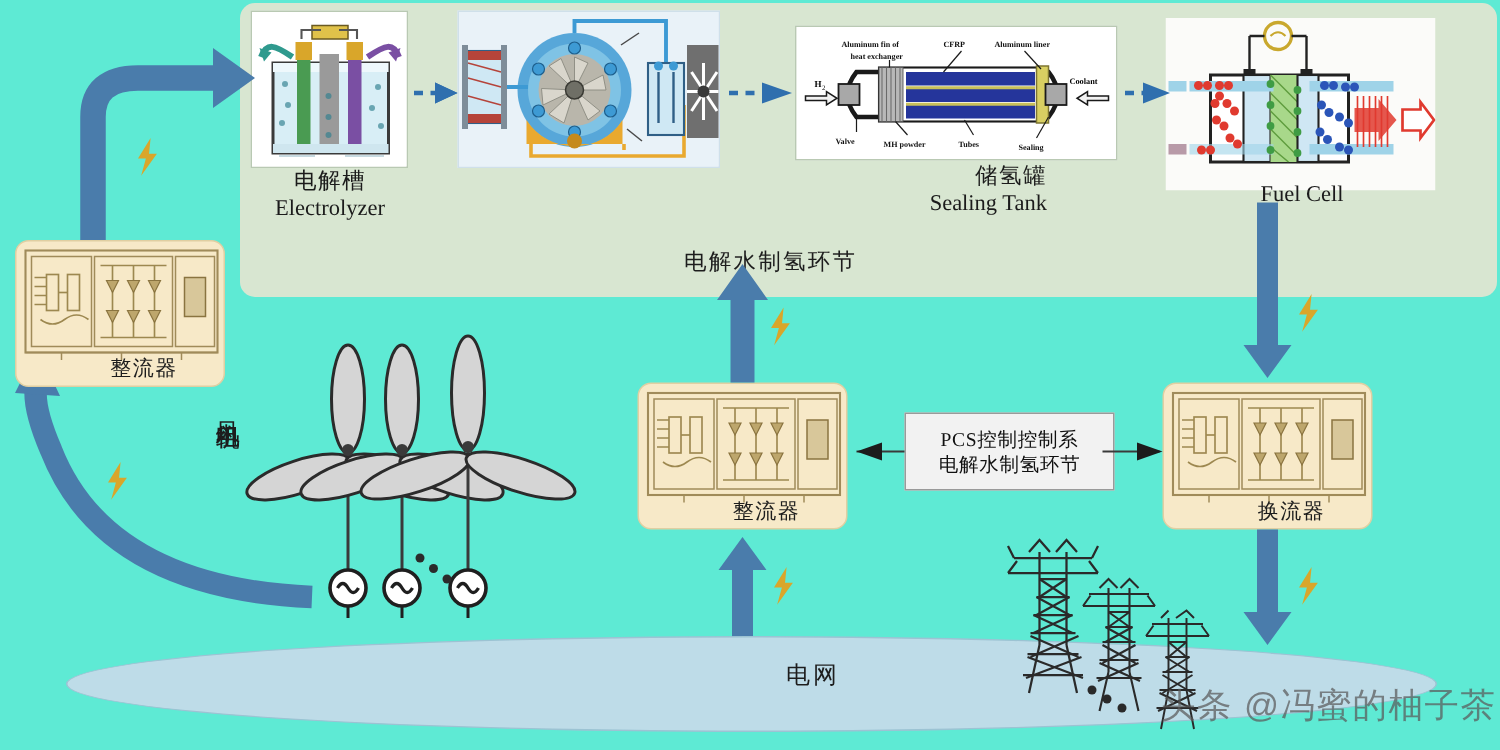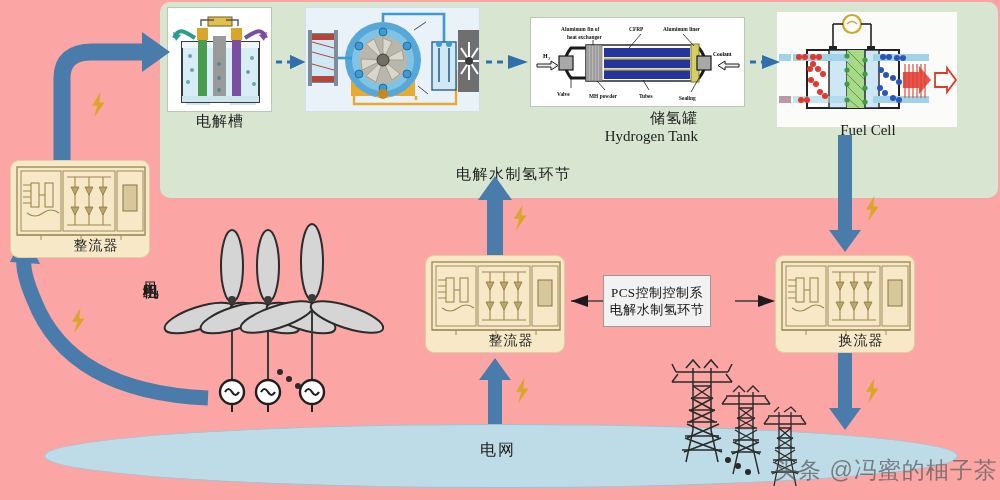--- a/index.html
+++ b/index.html
@@ -1,17 +1,17 @@
 <!DOCTYPE html>
 <html><head>
 <meta charset="utf-8">
 <style>
   html,body{margin:0;padding:0;}
   body{width:1000px;height:500px;background:#ffffff;font-family:"Liberation Sans",sans-serif;overflow:hidden;}
-  #stage{position:relative;width:1000px;height:500px;background:#fca5a5;}
+  #stage{position:relative;width:1000px;height:500px;background:#5eead4;}
 
   
   .green-band{position:absolute;left:160px;top:2px;width:838px;height:196px;background:#d8e6d1;border-radius:10px;}
 
   
   .panel{position:absolute;background:#fdfdfb;border:1px solid #b9c9b3;box-sizing:border-box;overflow:hidden;}
 
   .cap{position:absolute;text-align:center;font-family:"Liberation Serif",serif;color:#1b1b1b;line-height:1.18;}
   .cap .cn{font-size:15px;letter-spacing:1px;display:block;}
   .cap .en{font-size:15px;display:block;}
@@ -20,21 +20,21 @@
   .equip{position:absolute;background:#f7e9c8;border:1px solid #e0cfa2;border-radius:9px;box-sizing:border-box;}
   .equip .elabel{position:absolute;left:0;right:0;bottom:2px;text-align:center;font-family:"Liberation Serif",serif;font-size:14px;color:#1d1d1d;letter-spacing:1px;margin-left:32px;}
 
   
   .pcsbox{position:absolute;background:#f2f2f2;border:1px solid #9a9a9a;box-sizing:border-box;
           display:flex;align-items:center;justify-content:center;text-align:center;
           font-family:"Liberation Serif",serif;font-size:13px;color:#111;line-height:1.32;padding:2px 4px;letter-spacing:.5px;}
 
   
   .grid-ellipse{position:absolute;left:44px;top:424px;width:912px;height:62px;background:#bedce8;border:1px solid #9cc3d3;border-radius:50%/50%;}
-  .grid-label{position:absolute;left:480px;top:440px;width:80px;text-align:left;font-family:"Liberation Serif",serif;font-size:16px;color:#1d1d1d;letter-spacing:2px;}
+  .grid-label{position:absolute;left:480px;top:440px;width:80px;text-align:right;font-family:"Liberation Serif",serif;font-size:16px;color:#1d1d1d;letter-spacing:2px;}
 
   .vlabel{position:absolute;font-family:"Liberation Serif",serif;font-size:16px;color:#1d1d1d;
           writing-mode:vertical-rl;text-orientation:upright;line-height:1.05;letter-spacing:1px;}
 
   .secLabel{position:absolute;font-family:"Liberation Serif",serif;font-size:15px;color:#1d1d1d;letter-spacing:1.5px;text-align:right;}
 
   .watermark{position:absolute;left:774px;top:455px;font-family:Liberation Sans, sans-serif;font-size:23px;
              color:#5b5b5b;opacity:.72;white-space:nowrap;letter-spacing:1px;}
 
   svg{position:absolute;left:0;top:0;overflow:visible;}
@@ -77,20 +77,21 @@
       </g>
       <rect x="14" y="88" width="77" height="6" fill="#cfe6ef"></rect>
       <g stroke="#8fb6c4" stroke-width=".7">
         <line x1="18" y1="96" x2="42" y2="96"></line>
           <line x1="62" y1="96" x2="88" y2="96"></line>
       </g>
     </svg>
   </div>
   <div class="cap" style="left:160px;top:113px;width:120px;">
     <span class="cn">电解槽</span>
+    <span class="en">Electrolyzer</span>
   </div>
 
   <div class="panel" style="left:305px;top:7px;width:175px;height:105px;background:#eef4f9;border-color:#cfe0ea;">
     <svg width="175" height="105" viewBox="0 0 175 105" class="l0">
       <rect x="0" y="0" width="175" height="105" fill="#e9f2f8"></rect>
 
       <rect x="4" y="26" width="26" height="48" fill="#cfe8f4" stroke="#2f5f86" stroke-width="1.4"></rect>
       <rect x="4" y="26" width="26" height="6" fill="#b5443a"></rect>
       <rect x="4" y="68" width="26" height="6" fill="#b5443a"></rect>
       <g stroke="#b5443a" stroke-width="1">
@@ -201,21 +202,21 @@
         <text x="132" y="13">Aluminum liner</text>
         <text x="26" y="78">Valve</text>
         <text x="58" y="80">MH powder</text>
         <text x="108" y="80">Tubes</text>
         <text x="148" y="82">Sealing</text>
       </g>
     </svg>
   </div>
   <div class="cap" style="left:578px;top:110px;width:120px;text-align:right;">
     <span class="cn">储氢罐</span>
-    <span class="en">Hydrogen Tank</span>
+    <span class="en">Sealing Tank</span>
   </div>
 
   <div class="panel" style="left:777px;top:12px;width:180px;height:115px;border:none;background:transparent;">
     <svg width="180" height="115" viewBox="0 0 180 115" class="l0">
       <rect x="0" y="0" width="180" height="115" fill="#fbfbf9"></rect>
 
       <circle cx="75" cy="12" r="9" fill="none" stroke="#c9a82e" stroke-width="2.2"></circle>
       <path d="M70 12 q5 -5 10 0" stroke="#c9a82e" stroke-width="1.4" fill="none"></path>
       <path d="M56 12 L66 12" stroke="#222" stroke-width="1.6"></path>
       <path d="M84 12 L94 12" stroke="#222" stroke-width="1.6"></path>
@@ -465,21 +466,21 @@
       <g stroke="#a08b5a" stroke-width="1">
           <line x1="6" y1="74" x2="134" y2="74"></line>
         <line x1="30" y1="74" x2="30" y2="79"></line>
           <line x1="70" y1="74" x2="70" y2="79"></line>
           <line x1="110" y1="74" x2="110" y2="79"></line>
         </g>
     </svg>
     <div class="elabel">换流器</div>
   </div>
 
-  <div class="pcsbox" style="left:603px;top:275px;width:108px;height:52px;">
+  <div class="pcsbox" style="left:603px;top:275px;width:140px;height:52px;">
     <div>
       <div>PCS控制控制系</div>
       <div>电解水制氢环节</div>
     </div>
   </div>
 
   <svg width="1000" height="500" class="l0">
 
     <g fill="#4a7cab">
       <path d="M487 255 L487 200 L478 200 L495 176 L512 200 L503 200 L503 255 Z"></path>

